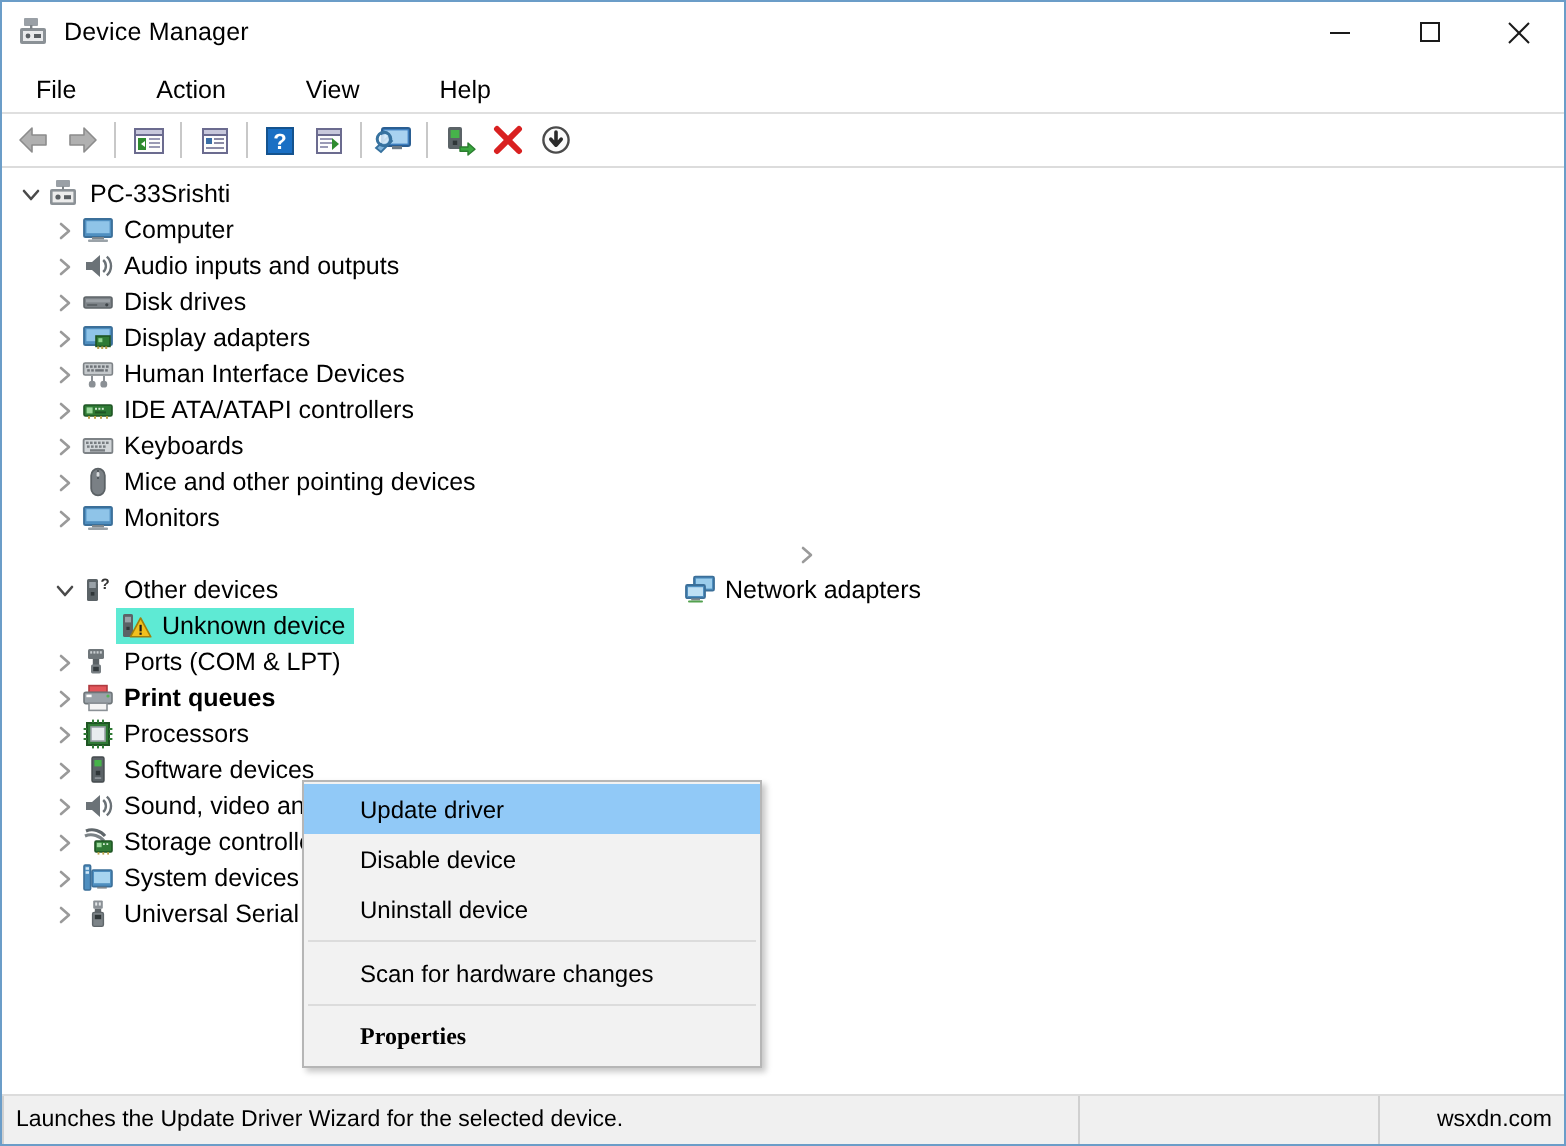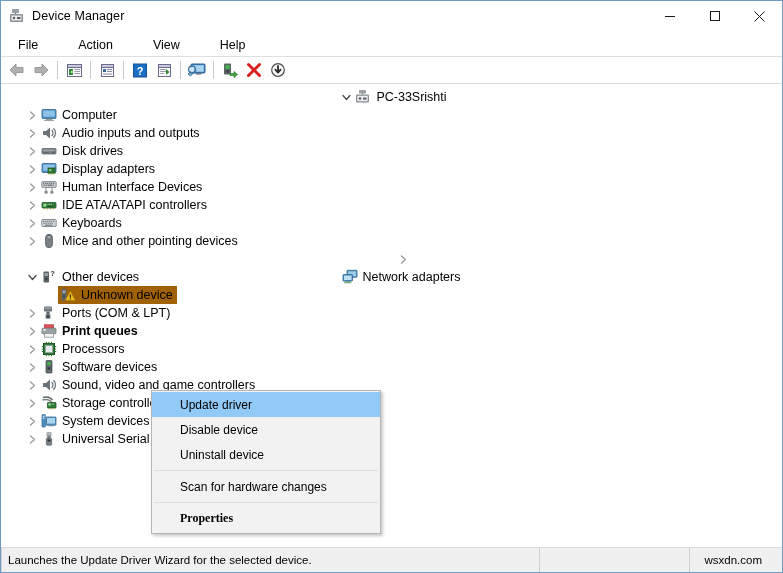--- a/index.html
+++ b/index.html
@@ -137,21 +137,21 @@
     flex: none;
     margin-right: 5px;
     position: relative;
   }
   .row-label {
     font-size: 12.5px;
     color: #000;
     line-height: 18px;
   }
   .row.selected .row-sel {
-    background: #a16207;
+    background: #5eead4;
   }
   .row-sel {
     display: flex;
     align-items: center;
     padding-right: 4px;
     height: 18px;
   }
 
   
   .ctxmenu {
@@ -207,21 +207,21 @@
     border-right: 1px solid #d0d0d0;
     border-left: 1px solid #d0d0d0;
   }
   .sb-mid {
     width: 150px;
     border-right: 1px solid #d0d0d0;
   }
   .sb-right {
     width: 92px;
     justify-content: flex-end;
-    padding-right: 20px;
+    padding-right: 6px;
   }
 </style>
 </head>
 <body>
 
 <div class="window">
 
   <div class="titlebar">
     <div class="title-icon">
       <svg width="16" height="16" viewBox="0 0 16 16">
@@ -355,21 +355,21 @@
     <div class="tb-btn">
       <svg width="16" height="16" viewBox="0 0 16 16">
         <circle cx="8" cy="8" r="6.3" fill="#fbfbfb" stroke="#4b4b4b" stroke-width="1.2"></circle>
         <path d="M8 4 L8 9.5 M5.4 7.6 L8 10.6 L10.6 7.6" fill="none" stroke="#2a2a2a" stroke-width="1.8" stroke-linecap="round" stroke-linejoin="round"></path>
       </svg>
     </div>
   </div>
 
   <div class="treepane">
 
-    <div class="row" style="padding-left:6px;justify-content:center;">
+    <div class="row" style="padding-left:6px;">
       <div class="twisty">
         <svg width="9" height="9" viewBox="0 0 9 9">
             <path d="M1 2.5 L4.5 6.5 L8 2.5" fill="none" stroke="#4a4a4a" stroke-width="1.3" stroke-linecap="round" stroke-linejoin="round"></path>
           </svg>
       </div>
       <div class="row-sel">
         <div class="row-icon">
           <svg width="16" height="16" viewBox="0 0 16 16">
             <rect x="4" y="1" width="7" height="3.5" rx="0.5" fill="#9aa0a6"></rect>
             <rect x="1" y="5.5" width="13" height="8" rx="1" fill="#8b9196"></rect>
@@ -558,20 +558,38 @@
           <svg width="16" height="16" viewBox="0 0 16 16">
             <rect x="4.6" y="1.3" width="6.8" height="13.4" rx="3.4" fill="#7a8085" stroke="#5b6165" stroke-width="0.9"></rect>
             <line x1="8" y1="2" x2="8" y2="6.5" stroke="#4e5458" stroke-width="0.9"></line>
             <rect x="7.3" y="3" width="1.4" height="2.4" rx="0.7" fill="#d9dcde"></rect>
           </svg>
         </div>
         <div class="row-label">Mice and other pointing devices</div>
       </div>
     </div>
 
+    <div class="row" style="padding-left:23px;">
+      <div class="twisty">
+        <svg width="9" height="9" viewBox="0 0 9 9">
+            <path d="M2.5 1 L6.5 4.5 L2.5 8" fill="none" stroke="#9a9a9a" stroke-width="1.3" stroke-linecap="round" stroke-linejoin="round"></path>
+          </svg>
+      </div>
+      <div class="row-sel">
+        <div class="row-icon">
+          <svg width="16" height="16" viewBox="0 0 16 16">
+            <rect x="1" y="2.5" width="14" height="9" rx="0.8" fill="#4f8fc0" stroke="#3b6f99" stroke-width="0.9"></rect>
+            <rect x="2.2" y="3.6" width="11.6" height="6" fill="#8fc4e8"></rect>
+            <rect x="5" y="11.5" width="6" height="1.3" fill="#7e878d"></rect>
+            <rect x="3" y="12.8" width="10" height="1.2" rx="0.5" fill="#9aa2a8"></rect>
+          </svg>
+        </div>
+        <div class="row-label">Monitors</div>
+      </div>
+    </div>
 
     <div class="row" style="padding-left:23px;flex-direction:column;">
       <div class="twisty">
         <svg width="9" height="9" viewBox="0 0 9 9">
             <path d="M2.5 1 L6.5 4.5 L2.5 8" fill="none" stroke="#9a9a9a" stroke-width="1.3" stroke-linecap="round" stroke-linejoin="round"></path>
           </svg>
       </div>
       <div class="row-sel">
         <div class="row-icon">
           <svg width="16" height="16" viewBox="0 0 16 16">

